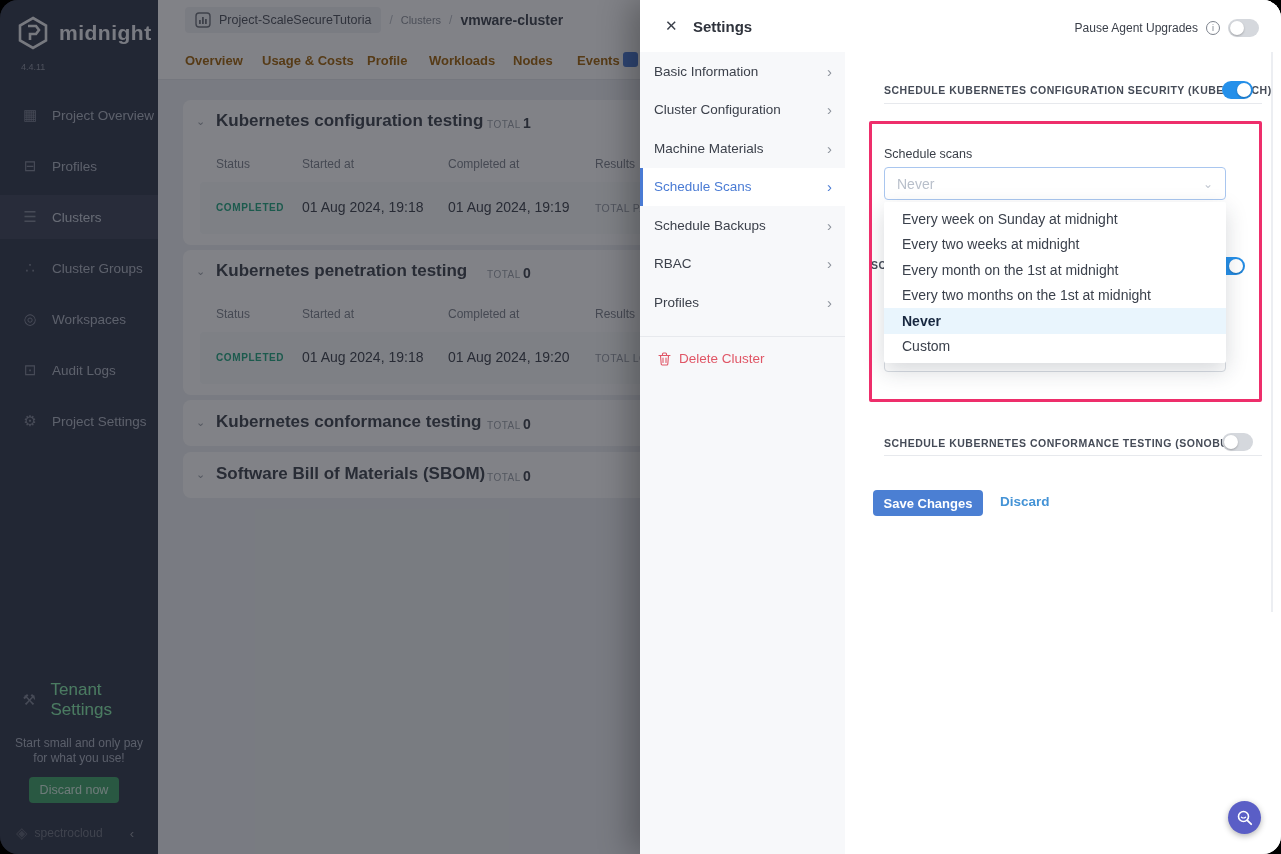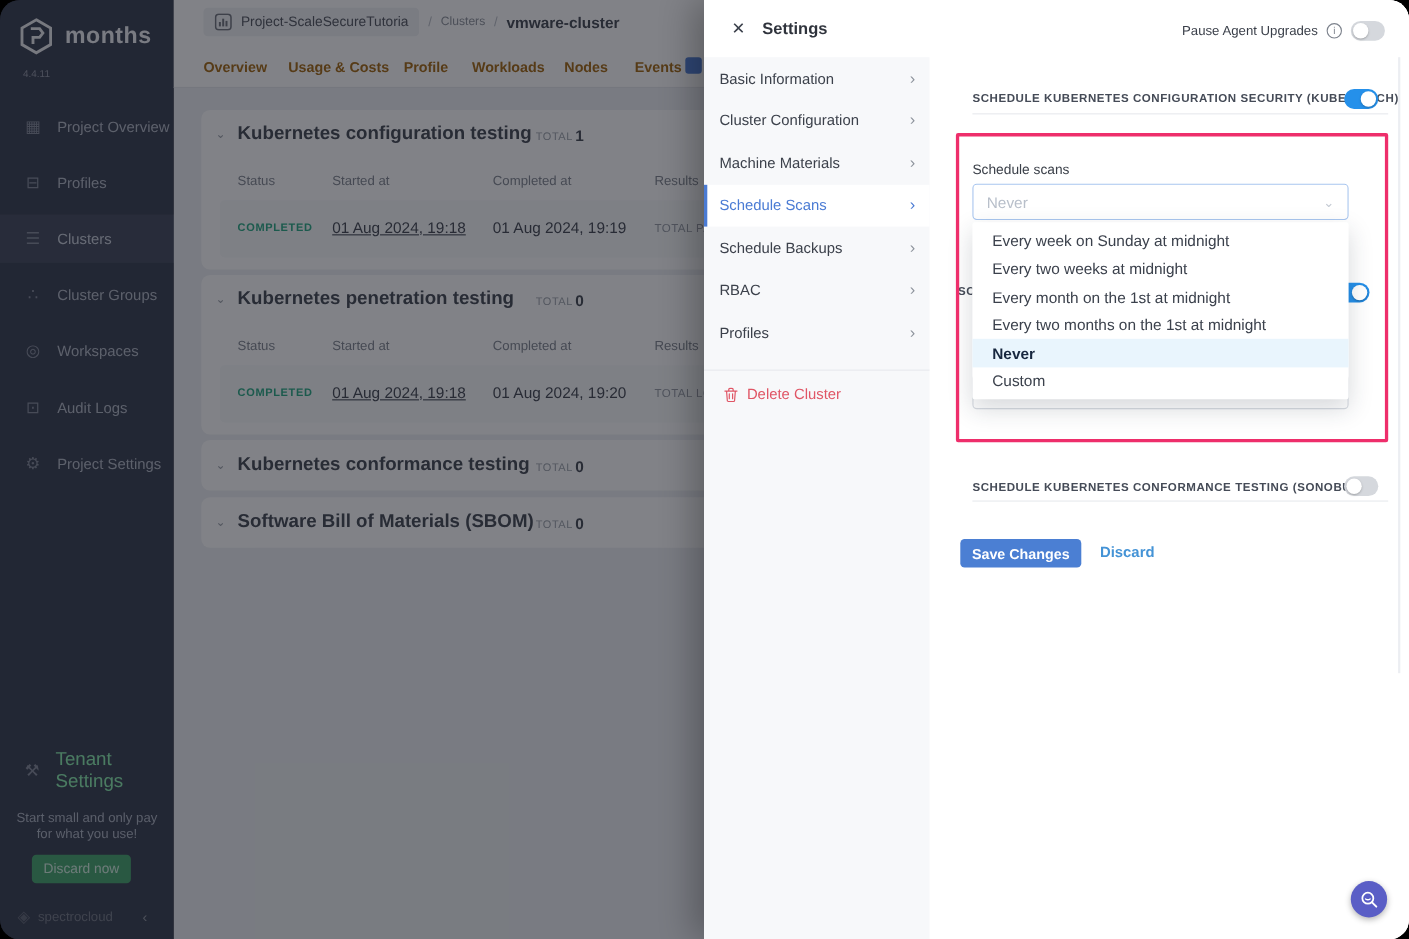--- a/index.html
+++ b/index.html
@@ -48,21 +48,21 @@
   .card-chev::before{content:"⌄";}
   .card-title{position:absolute;left:33px;top:11px;font-size:17px;font-weight:700;color:#3b404b;}
   .tot-label{position:absolute;left:304px;top:19px;font-size:10px;color:#9aa0a8;letter-spacing:.5px;}
   .tot-val{position:absolute;left:340px;top:15px;font-size:14px;font-weight:700;color:#3b404b;}
   .thead{position:absolute;top:57px;font-size:12px;color:#7c828c;}
   .trow{position:absolute;left:17px;top:82px;width:596px;height:52px;background:#f8fafb;border-radius:4px;}
   .c-status{position:absolute;left:16px;top:20px;font-size:10px;font-weight:700;letter-spacing:.6px;color:#1fa77f;}
   .c-date{position:absolute;top:17px;font-size:14px;color:#3a3f49;}
   .c-res{position:absolute;left:395px;top:20px;font-size:10.5px;letter-spacing:.4px;color:#949aa3;white-space:nowrap;}
   .h-status{left:33px;} .h-start{left:119px;} .h-comp{left:265px;} .h-res{left:412px;}
-  .d-start{left:102px;text-decoration:underline;} .d-comp{left:248px;}
+  .d-start{left:102px;} .d-comp{left:248px;}
 
   
   .panel{position:absolute;left:640px;top:0;width:641px;height:854px;background:#fff;z-index:10;box-shadow:-10px 0 30px rgba(0,0,0,.28);}
   .p-close{position:absolute;left:25px;top:17px;font-size:15px;color:#3b404b;cursor:pointer;}
   .p-close::before{content:"✕";}
   .p-title{position:absolute;left:53px;top:18px;font-size:15px;font-weight:600;color:#2f333c;}
   .pause-grp{position:absolute;right:22px;top:19px;display:flex;align-items:center;gap:8px;}
   .pause-label{font-size:12px;color:#3a3f49;}
   .info-icon{width:14px;height:14px;border:1px solid #7c828c;border-radius:50%;color:#7c828c;font-size:9px;display:inline-flex;align-items:center;justify-content:center;cursor:pointer;}
   .info-icon::before{content:"i";}
@@ -109,21 +109,21 @@
 
 <div class="canvas">
   <div class="backdrop">
 
     <aside class="sidebar">
       <div class="logo-row">
         <svg width="34" height="34" viewBox="0 0 34 34">
           <polygon points="17,2 30,9.5 30,24.5 17,32 4,24.5 4,9.5" fill="none" stroke="#e8eaee" stroke-width="2.6"></polygon>
           <path d="M12 10 L20 10 L23 14 L20 18 L14 18 L14 24" fill="none" stroke="#e8eaee" stroke-width="2.6"></path>
         </svg>
-        <span class="brand">months</span>
+        <span class="brand">midnight</span>
       </div>
       <div class="version">4.4.11</div>
 
       <nav class="nav">
         <div class="nav-item">
           <span class="nav-ic ic-chart"></span>
           <span>Project Overview</span>
         </div>
         <div class="nav-item">
           <span class="nav-ic ic-layers"></span>

